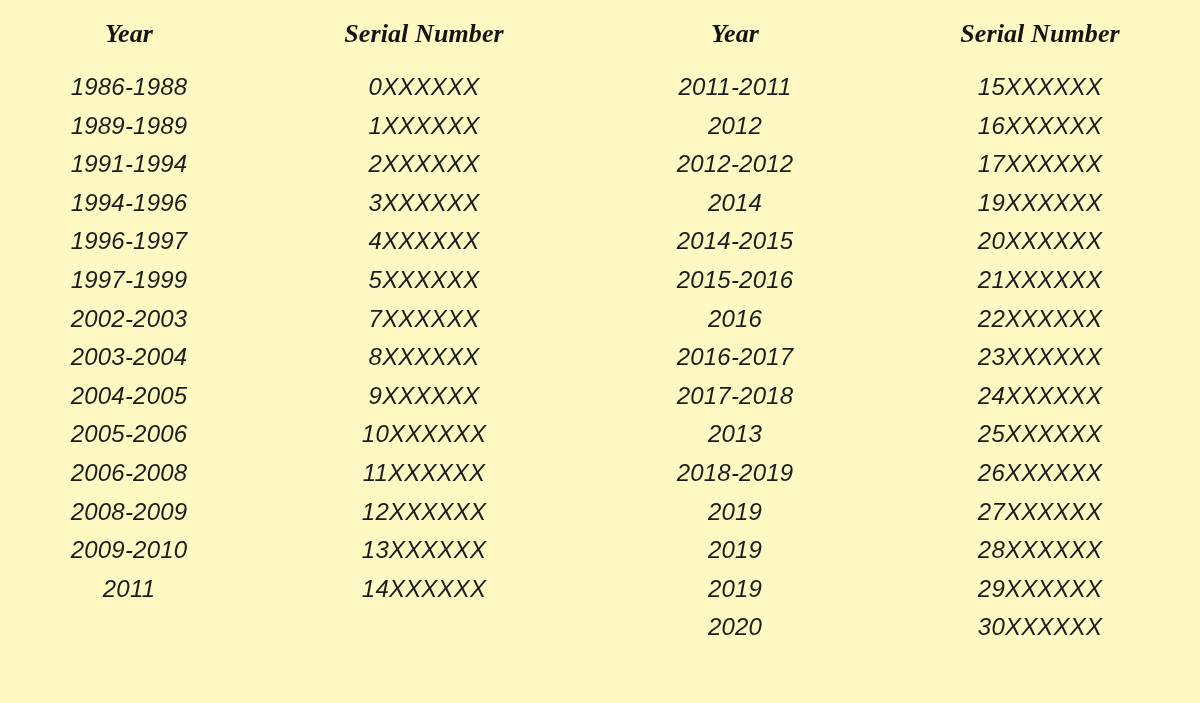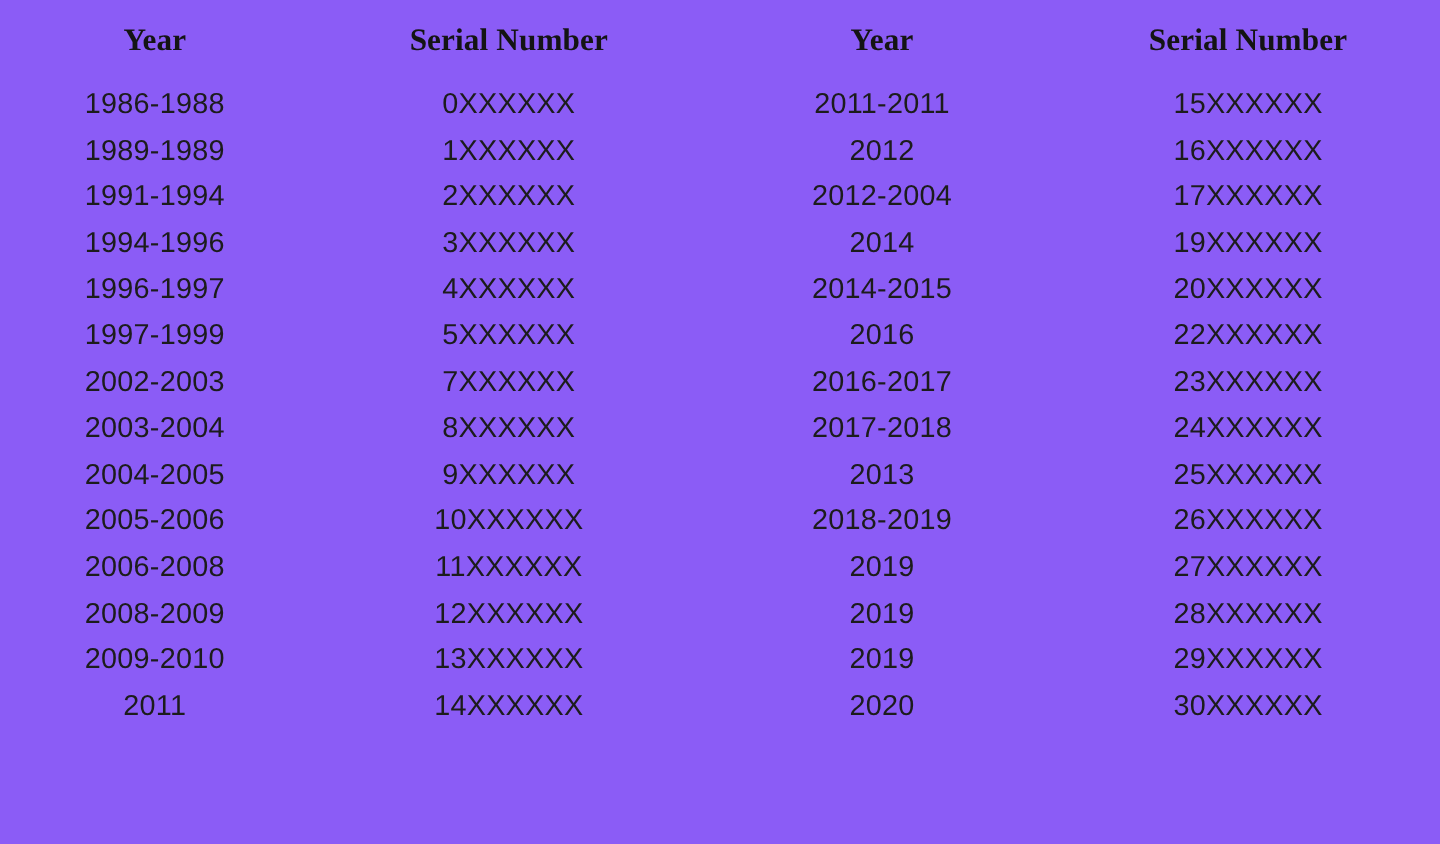--- a/index.html
+++ b/index.html
@@ -60,21 +60,21 @@
     height: 38.6px;
     line-height: 38.6px;
     vertical-align: middle;
     white-space: nowrap;
     letter-spacing: 0.2px;
   }
 </style>
 </head>
 <body style="background: rgb(238, 237, 235);">
 
-<div class="sheet" style="background: #8b5cf6;">
+<div class="sheet" style="background: #fef9c3; font-style: italic;">
   <div class="tables">
 
     <table class="tbl tbl-left">
       <colgroup>
         <col class="c-year">
         <col class="c-serial">
       </colgroup>
       <thead>
         <tr>
           <th>Year</th>
@@ -155,32 +155,36 @@
       <tbody id="right-body">
           <tr>
             <td>2011-2011</td>
             <td>15XXXXXX</td>
           </tr>
           <tr>
             <td>2012</td>
             <td>16XXXXXX</td>
           </tr>
           <tr>
-            <td>2012-2004</td>
+            <td>2012-2012</td>
             <td>17XXXXXX</td>
           </tr>
           <tr>
             <td>2014</td>
             <td>19XXXXXX</td>
           </tr>
           <tr>
             <td>2014-2015</td>
             <td>20XXXXXX</td>
           </tr>
           <tr>
+            <td>2015-2016</td>
+            <td>21XXXXXX</td>
+          </tr>
+          <tr>
             <td>2016</td>
             <td>22XXXXXX</td>
           </tr>
           <tr>
             <td>2016-2017</td>
             <td>23XXXXXX</td>
           </tr>
           <tr>
             <td>2017-2018</td>
             <td>24XXXXXX</td>

